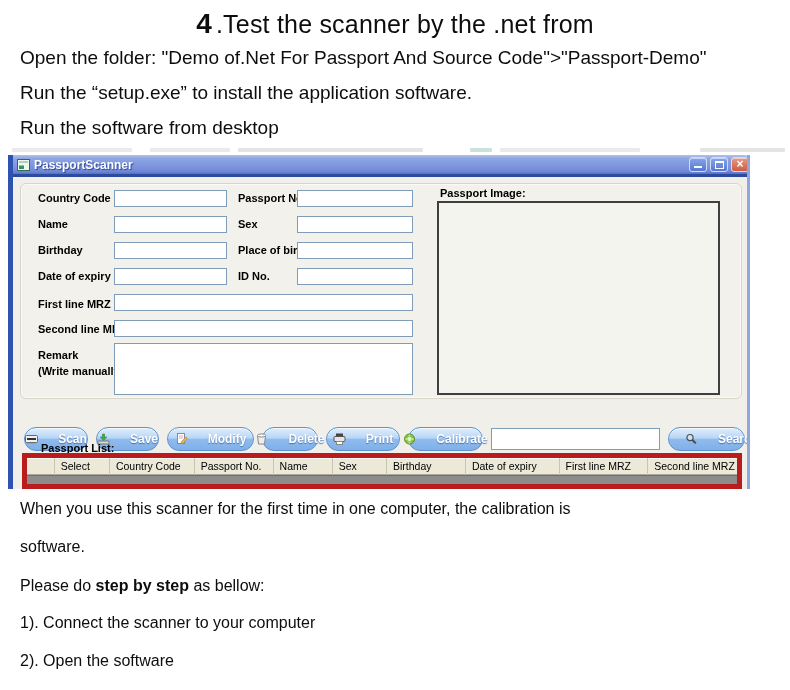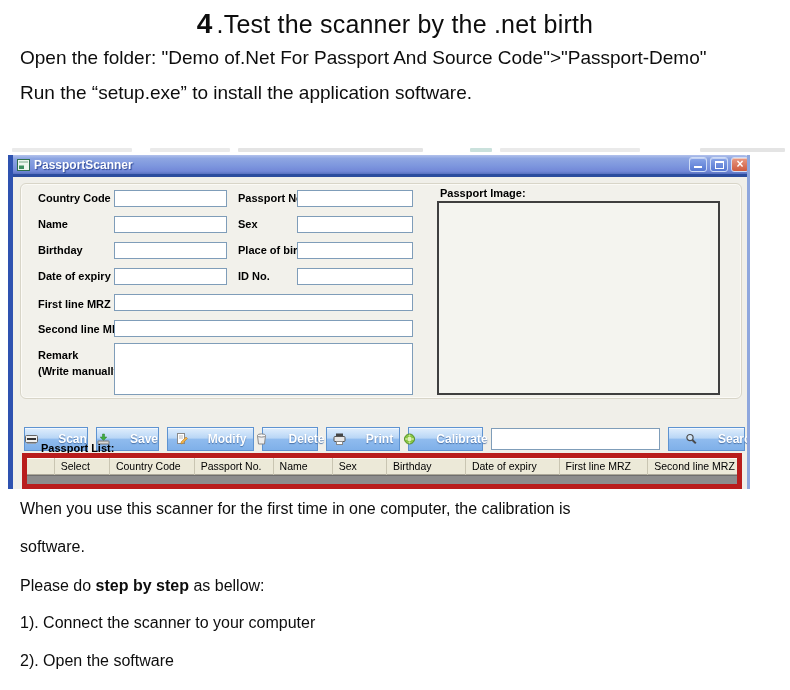--- a/index.html
+++ b/index.html
@@ -42,21 +42,21 @@
               border:1px solid #d8d5c8; border-radius:6px; background:#f2f1eb;
               box-shadow:inset 0 0 0 1px #fbfaf6; }
   .flabel { position:absolute; font-weight:bold; font-size:11px; color:#000; white-space:nowrap; }
   .fld { position:absolute; height:17px; border:1px solid #7f9db9; background:#fff; font:11px "Liberation Sans",sans-serif; padding:0 3px; }
   textarea.fld { resize:none; }
   .imgbox { position:absolute; left:424px; top:24px; width:283px; height:194px; background:#f4f4ef; border:2px solid #3f3f3f; }
 
   .btnbar { position:absolute; left:11px; top:250px; width:721px; height:24px; display:flex; gap:8px; align-items:stretch; }
   .xpbtn { display:flex; align-items:center; justify-content:center; gap:20px; cursor:pointer;
            background:linear-gradient(180deg,#e0eefc 0%,#b9d6f6 45%,#8fbbee 52%,#7fb0e9 100%);
-           border:1px solid #5e93d1; border-radius:0; box-shadow:inset 0 1px 0 #f2f8ff;
+           border:1px solid #5e93d1; border-radius:12px; box-shadow:inset 0 1px 0 #f2f8ff;
            color:#fff; font-weight:bold; font-size:12px; font-family:"Liberation Sans",sans-serif;
            text-shadow:0 1px 1px #4a72a8; padding:0 2px; }
   .b-scan{width:64px;} .b-save{width:63px;} .b-modify{width:87px;} .b-delete{width:56px;} .b-print{width:74px;} .b-cal{width:75px;} .b-search{width:77px;padding-left:32px;}
   .searchbox { flex:1; height:22px; align-self:center; border:1px solid #7f9db9; background:#fff; font:12px "Liberation Sans",sans-serif; padding:0 4px; }
   .bicon { display:inline-flex; }
 
   .listlabel { position:absolute; left:7px; top:265px; font-weight:bold; font-size:11px; color:#000;padding-left:21px; }
   .ptable { position:absolute; left:9px; top:276px; width:720px; height:36px; border:5px solid #b91c1c; background:#8c8c8c; overflow:hidden; }
   .thead { display:flex; height:17px; background:#ece9d8; }
   .th { border-right:1px solid #c9c5b2; box-shadow:inset 0 1px 0 #fdfcf7, inset 0 -1px 0 #aca899;
@@ -64,24 +64,25 @@
   .c0{width:28px;} .c1{width:56px;} .c2{width:86px;} .c3{width:80px;} .c4{width:60px;} .c5{width:55px;}
   .c6{width:80px;} .c7{width:95px;} .c8{width:90px;} .c9{width:90px; border-right:none;}
   .tbody { height:19px; background:#8c8c8c; border-top:1px solid #6e6e6e; }
 </style>
 </head>
 <body>
 
 <div class="page">
 
   <div class="doc-title">
-    <span class="t-num">4</span><span class="t-rest">.Test the scanner by the .net birth</span>
+    <span class="t-num">4</span><span class="t-rest">.Test the scanner by the .net from</span>
   </div>
   <p class="tl tl1">Open the folder: "Demo of.Net For Passport And Source Code"&gt;"Passport-Demo"</p>
   <p class="tl tl2">Run the “setup.exe” to install the application software.</p>
+  <p class="tl tl3">Run the software from desktop</p>
 
   <div class="artifact">
     <i style="left:12px;width:120px"></i>
     <i style="left:150px;width:80px"></i>
     <i style="left:238px;width:185px;opacity:.7"></i>
     <i style="left:470px;width:22px;background:#9fc9c0"></i>
     <i style="left:500px;width:140px"></i>
     <i style="left:700px;width:85px;opacity:.7"></i>
   </div>
 

